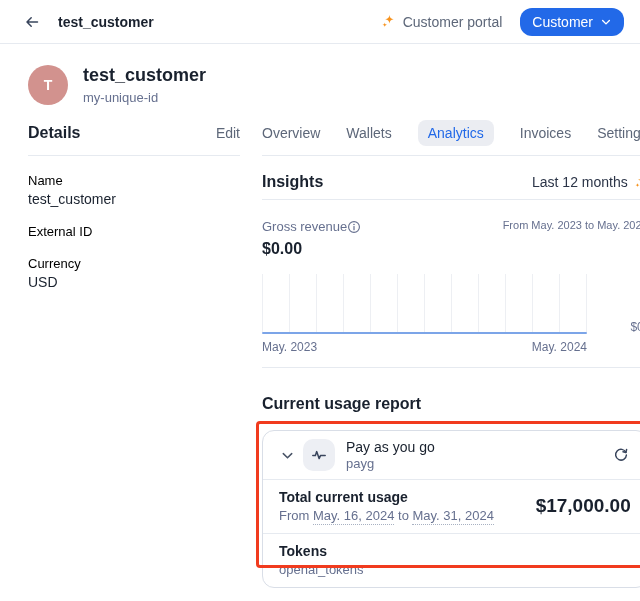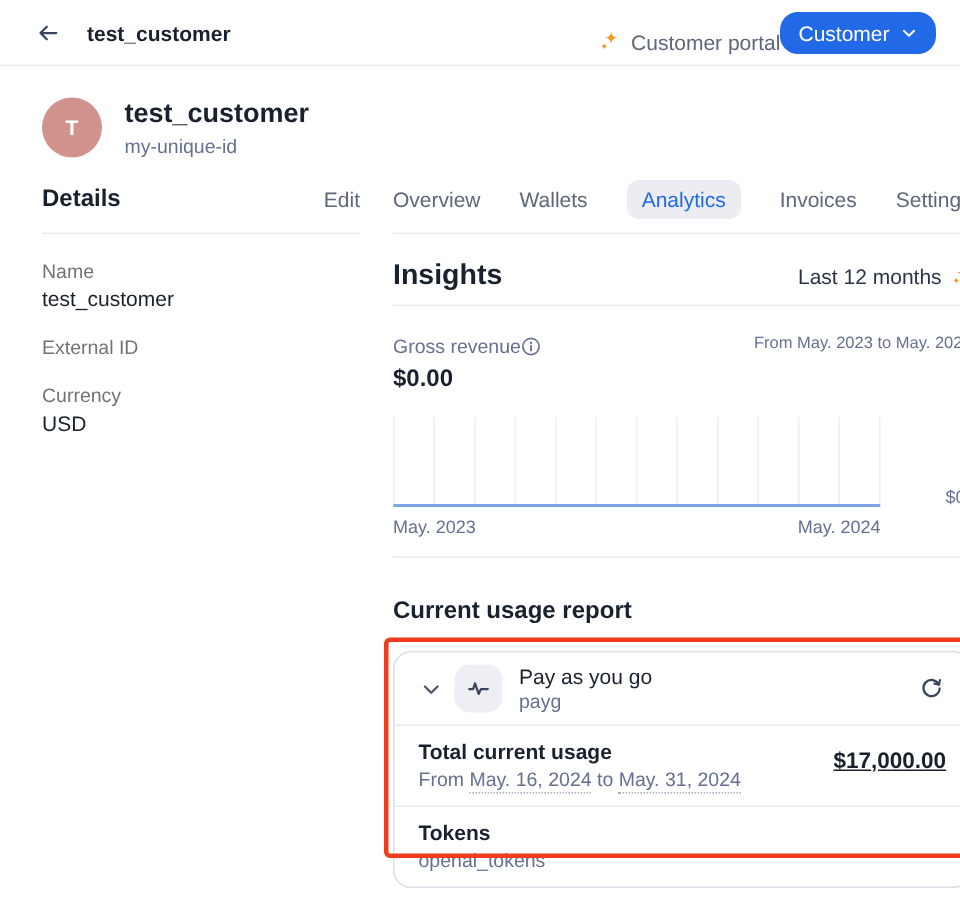--- a/index.html
+++ b/index.html
@@ -9,21 +9,21 @@
     background:#ffffff; color:#19212E;
     overflow:hidden; position:relative;
   }
   
   .topbar {
     height:44px; display:flex; align-items:center;
     padding:0 16px 0 20px; border-bottom:1px solid #E6EAF0;
   }
   .back-btn { width:24px; height:24px; display:flex; align-items:center; justify-content:center; cursor:pointer; margin-right:14px; }
   .topbar-title { font-size:14px; font-weight:700; color:#19212E; }
-  .topbar-right { margin-left:auto; display:flex; align-items:flex-end; }
+  .topbar-right { margin-left:auto; display:flex; align-items:center; gap:18px; }
   .portal-link { display:flex; align-items:center; gap:7px; font-size:14px; color:#5D6779; cursor:pointer; }
   .actions-btn {
     display:flex; align-items:center; gap:7px;
     background:#2269E8; color:#fff; font-size:14px; font-weight:500;
     height:28px; padding:0 12px; border-radius:12px; border:none; cursor:pointer;
   }
   
   .customer-head { display:flex; align-items:center; gap:15px; padding:21px 28px 0 28px; }
   .avatar {
     width:40px; height:40px; border-radius:50%; background:#D2928E;
@@ -33,29 +33,29 @@
   .customer-name { font-size:18px; font-weight:700; line-height:1.2; }
   .customer-id { font-size:13px; color:#66708F; margin-top:3px; }
   
   .main { display:grid; grid-template-columns:212px 1fr; column-gap:22px; padding:0 16px 0 28px; margin-top:14px; }
   .section-head { height:28px; display:flex; align-items:center; }
   .section-head h2 { font-size:16px; font-weight:700; }
   .edit-link { margin-left:auto; font-size:14px; color:#5D6779; cursor:pointer;text-align:center; }
   .hr { border-bottom:1px solid #E6EAF0; margin-top:8px; }
   
   .field { margin-top:17px; }
-  .field-label { font-size:13px; color:#737373; }
+  .field-label { font-size:13px; color:#000000; }
   .field-value { font-size:14px; color:#19212E; margin-top:3px; }
   
   .tabs { display:flex; align-items:center; gap:26px; height:28px; }
   .tab { font-size:14px; color:#5D6779; cursor:pointer; padding:5px 0; border-radius:8px; }
   .tab.active { color:#2269E8; background:#EBEDF2; padding:5px 10px; font-weight:500; }
   
   .insights-head { display:flex; align-items:center; margin-top:17px; }
-  .insights-head h2 { font-size:19px; font-weight:700; }
+  .insights-head h2 { font-size:16px; font-weight:700; }
   .period { margin-left:auto; display:flex; align-items:center; gap:6px; font-size:14px; color:#2B3447; cursor:pointer; }
   .metric-row { display:flex; align-items:flex-start; margin-top:19px; }
   .metric-label { display:flex; align-items:center; font-size:13px; color:#66708F; }
   .metric-range { margin-left:auto; font-size:11px; color:#66708F; }
   .metric-value { font-size:16px; font-weight:700; margin-top:6px; }
   
   .chart-wrap { display:flex; margin-top:16px; }
   .chart-area { width:325px; position:relative; }
   .gridlines { display:flex; height:58px; border-right:1px solid #EDEFF3; }
   .gridlines > div { flex:1; border-left:1px solid #EDEFF3; }
@@ -76,21 +76,21 @@
   .collapse-btn { width:24px; height:24px; display:flex; align-items:center; justify-content:center; cursor:pointer; }
   .plan-icon { width:32px; height:32px; border-radius:10px; background:#EDEFF4; display:flex; align-items:center; justify-content:center; margin-left:4px; }
   .plan-meta { margin-left:11px; }
   .plan-name { font-size:14px; font-weight:400; }
   .plan-code { font-size:13px; color:#66708F; margin-top:1px; }
   .refresh-btn { margin-left:auto; width:24px; height:24px; display:flex; align-items:center; justify-content:center; cursor:pointer; }
   .card-row { border-top:1px solid #E6EAF0; padding:9px 16px 10px 16px; display:flex; align-items:flex-start; }
   .row-title { font-size:14px; font-weight:700; }
   .row-sub { font-size:13px; color:#66708F; margin-top:3px; }
   .dotted { border-bottom:1px dotted #A8B1C2; padding-bottom:1px; }
-  .row-amount { margin-left:auto; font-size:15px; font-weight:700; padding-top:6px;text-decoration:underline; }
+  .row-amount { margin-left:auto; font-size:19px; font-weight:700; padding-top:6px; }
   svg { display:block; }
 </style>
 </head>
 <body>
 
 <header class="topbar">
   <div class="back-btn">
     <span>
       <svg width="16" height="16" viewBox="0 0 16 16" fill="none">
           <path d="M13.5 8H3.2M7.2 3.8L3 8l4.2 4.2" stroke="#39455C" stroke-width="1.5" stroke-linecap="round" stroke-linejoin="round"></path>

